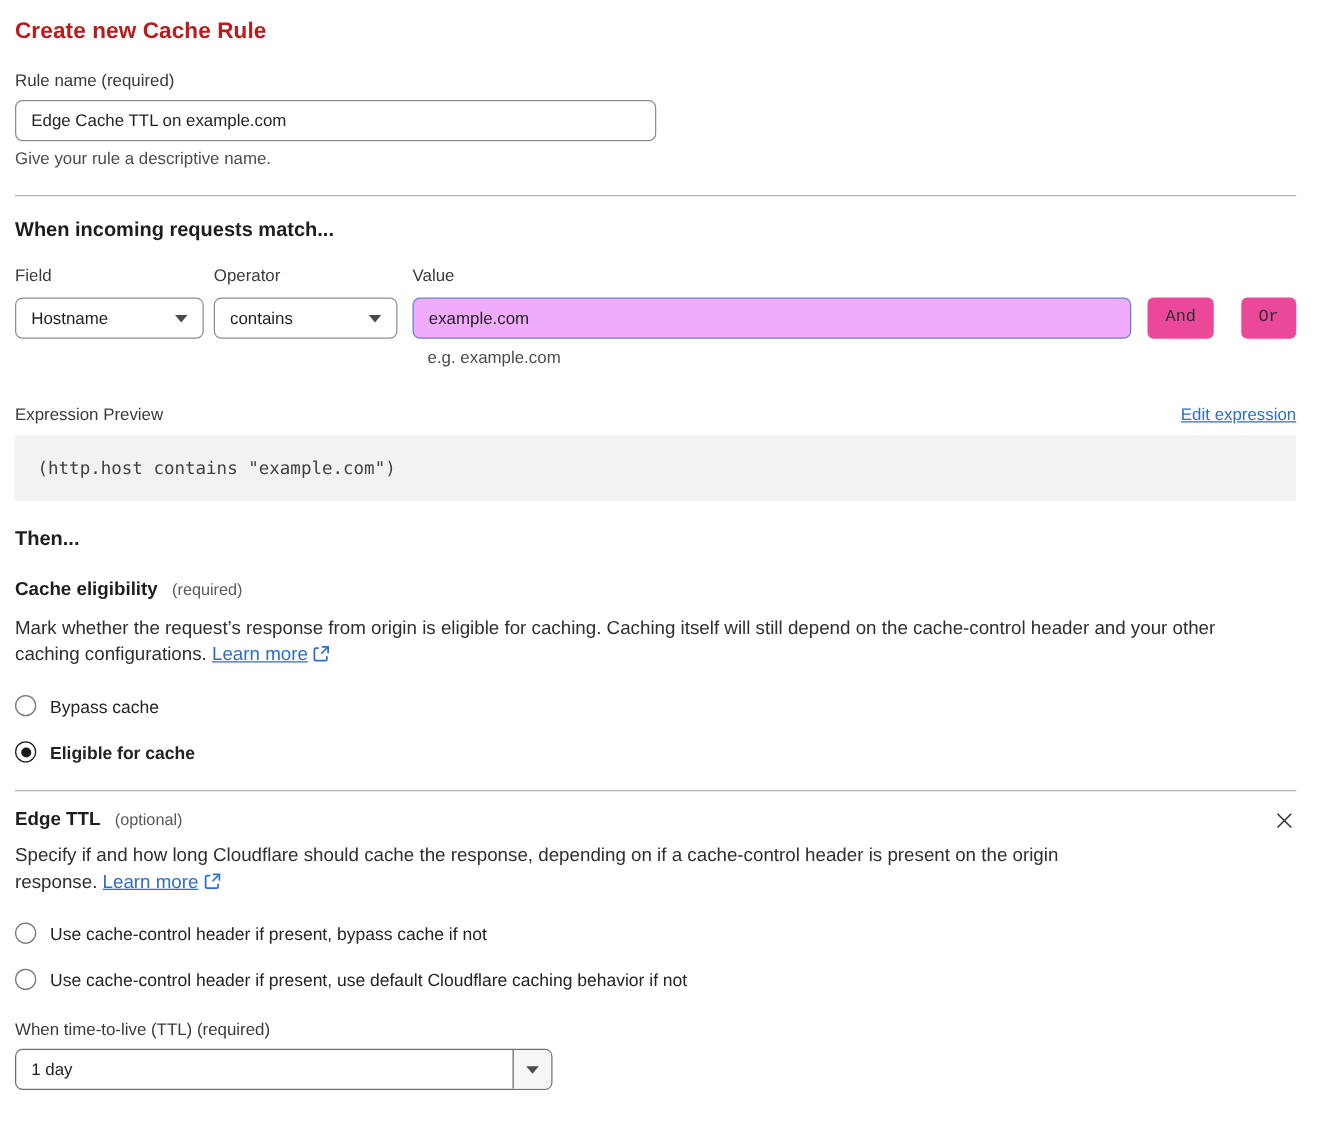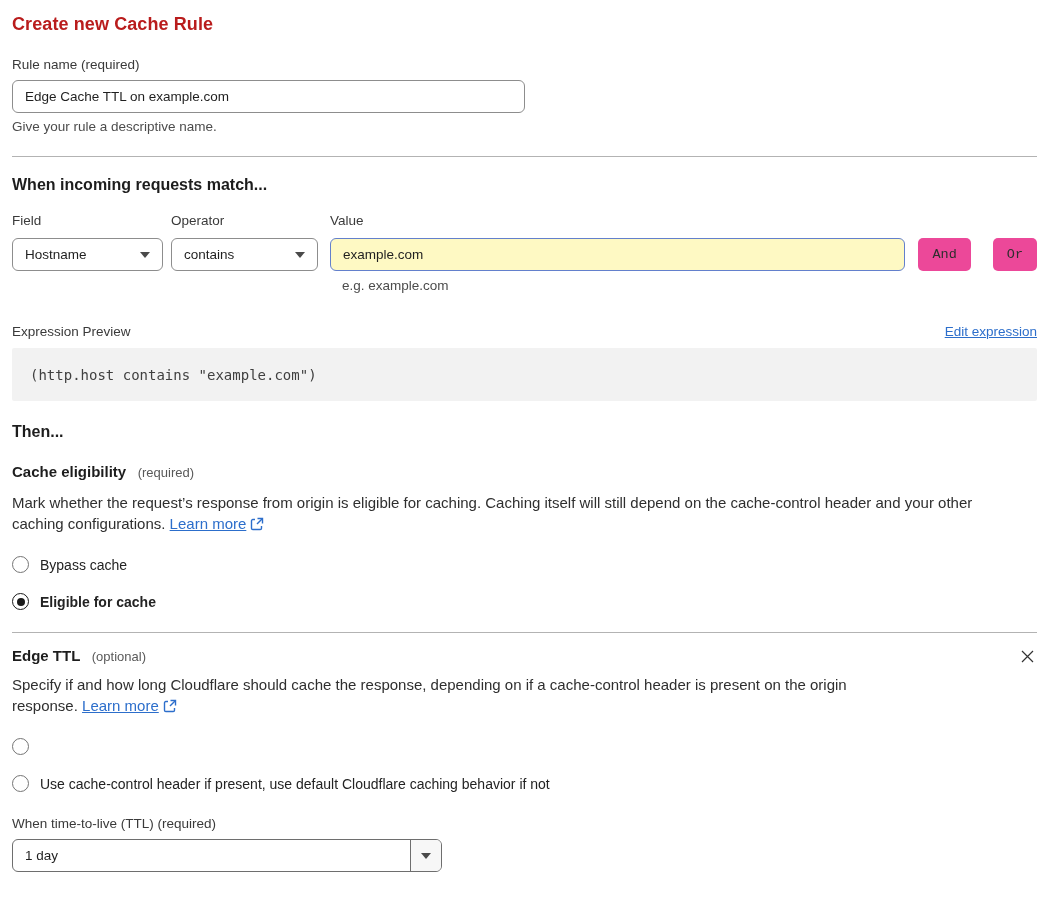--- a/index.html
+++ b/index.html
@@ -40,21 +40,21 @@
 
   .select-box {
     height: 33px; border: 1px solid #8d8d8d; border-radius: 6px; background: #fff;
     display: flex; align-items: center; justify-content: space-between;
     padding: 0 12px; font-size: 13.5px; color: #1f1f1f; cursor: pointer;
   }
   .caret { width: 0; height: 0; border-left: 5px solid transparent; border-right: 5px solid transparent; border-top: 6px solid #4a4a4a; }
 
   .value-input {
     width: 100%; height: 33px; border-radius: 6px;
-    border: 1px solid #6380cc; background: #fef9c3;
+    border: 1px solid #6380cc; background: #f0abfc;
     padding: 0 12px; font-size: 13.5px; color: #1f1f1f;
     font-family: "Liberation Sans", sans-serif; outline: none;
   }
   .logic-btn {
     height: 33px; border: none; border-radius: 5px; background: #ec4899;
     color: #2e2e2e; font-size: 13.5px; font-family: Liberation Mono, monospace;
     padding: 0 14px; cursor: pointer;
   }
   .and-btn { margin-left: 13px; min-width: 47px; }
   .or-btn { margin-left: 22px; min-width: 38px; }
@@ -190,20 +190,21 @@
         </svg></button>
   </div>
   <p class="desc desc-ttl"><span>Specify if and how long Cloudflare should cache the response, depending on if a cache-control header is present on the origin response. </span><a class="link">Learn more</a><span class="ext-icon"><svg width="14" height="14" viewBox="0 0 14 14" fill="none">
           <path d="M5 2.5H2.8A1.3 1.3 0 0 0 1.5 3.8v7.4a1.3 1.3 0 0 0 1.3 1.3h7.4a1.3 1.3 0 0 0 1.3-1.3V9" stroke="#2c6ecb" stroke-width="1.4"></path>
           <path d="M7.5 1.5h5v5" stroke="#2c6ecb" stroke-width="1.4"></path>
           <path d="M12 2 7 7" stroke="#2c6ecb" stroke-width="1.4"></path>
         </svg></span></p>
 
   <div class="radio-row">
     <span class="radio-circle"></span>
+    <span class="radio-label">Use cache-control header if present, bypass cache if not</span>
   </div>
   <div class="radio-row">
     <span class="radio-circle"></span>
     <span class="radio-label">Use cache-control header if present, use default Cloudflare caching behavior if not</span>
   </div>
 
   <div class="field-label ttl-label">When time-to-live (TTL) (required)</div>
   <div class="ttl-select">
     <div class="ttl-select-value">1 day</div>
     <div class="ttl-select-arrow">

